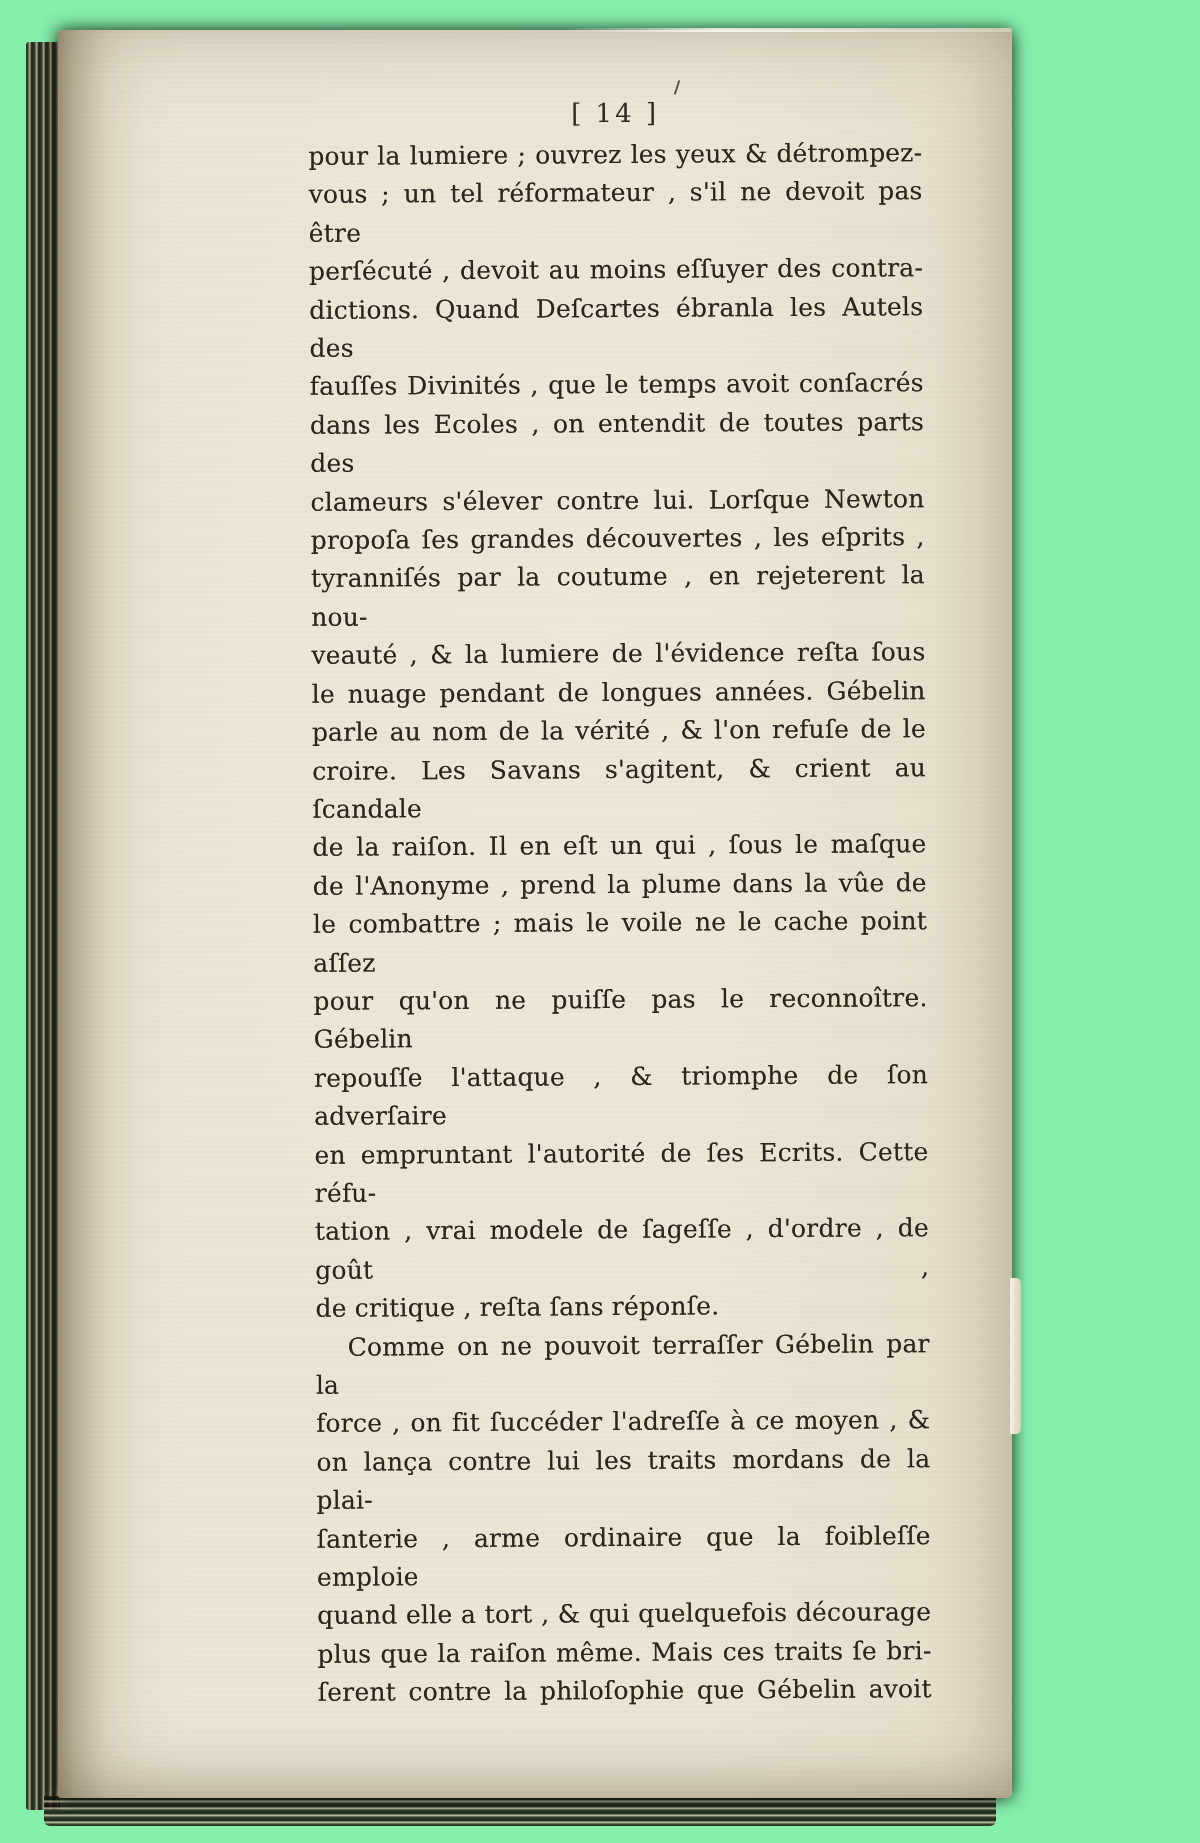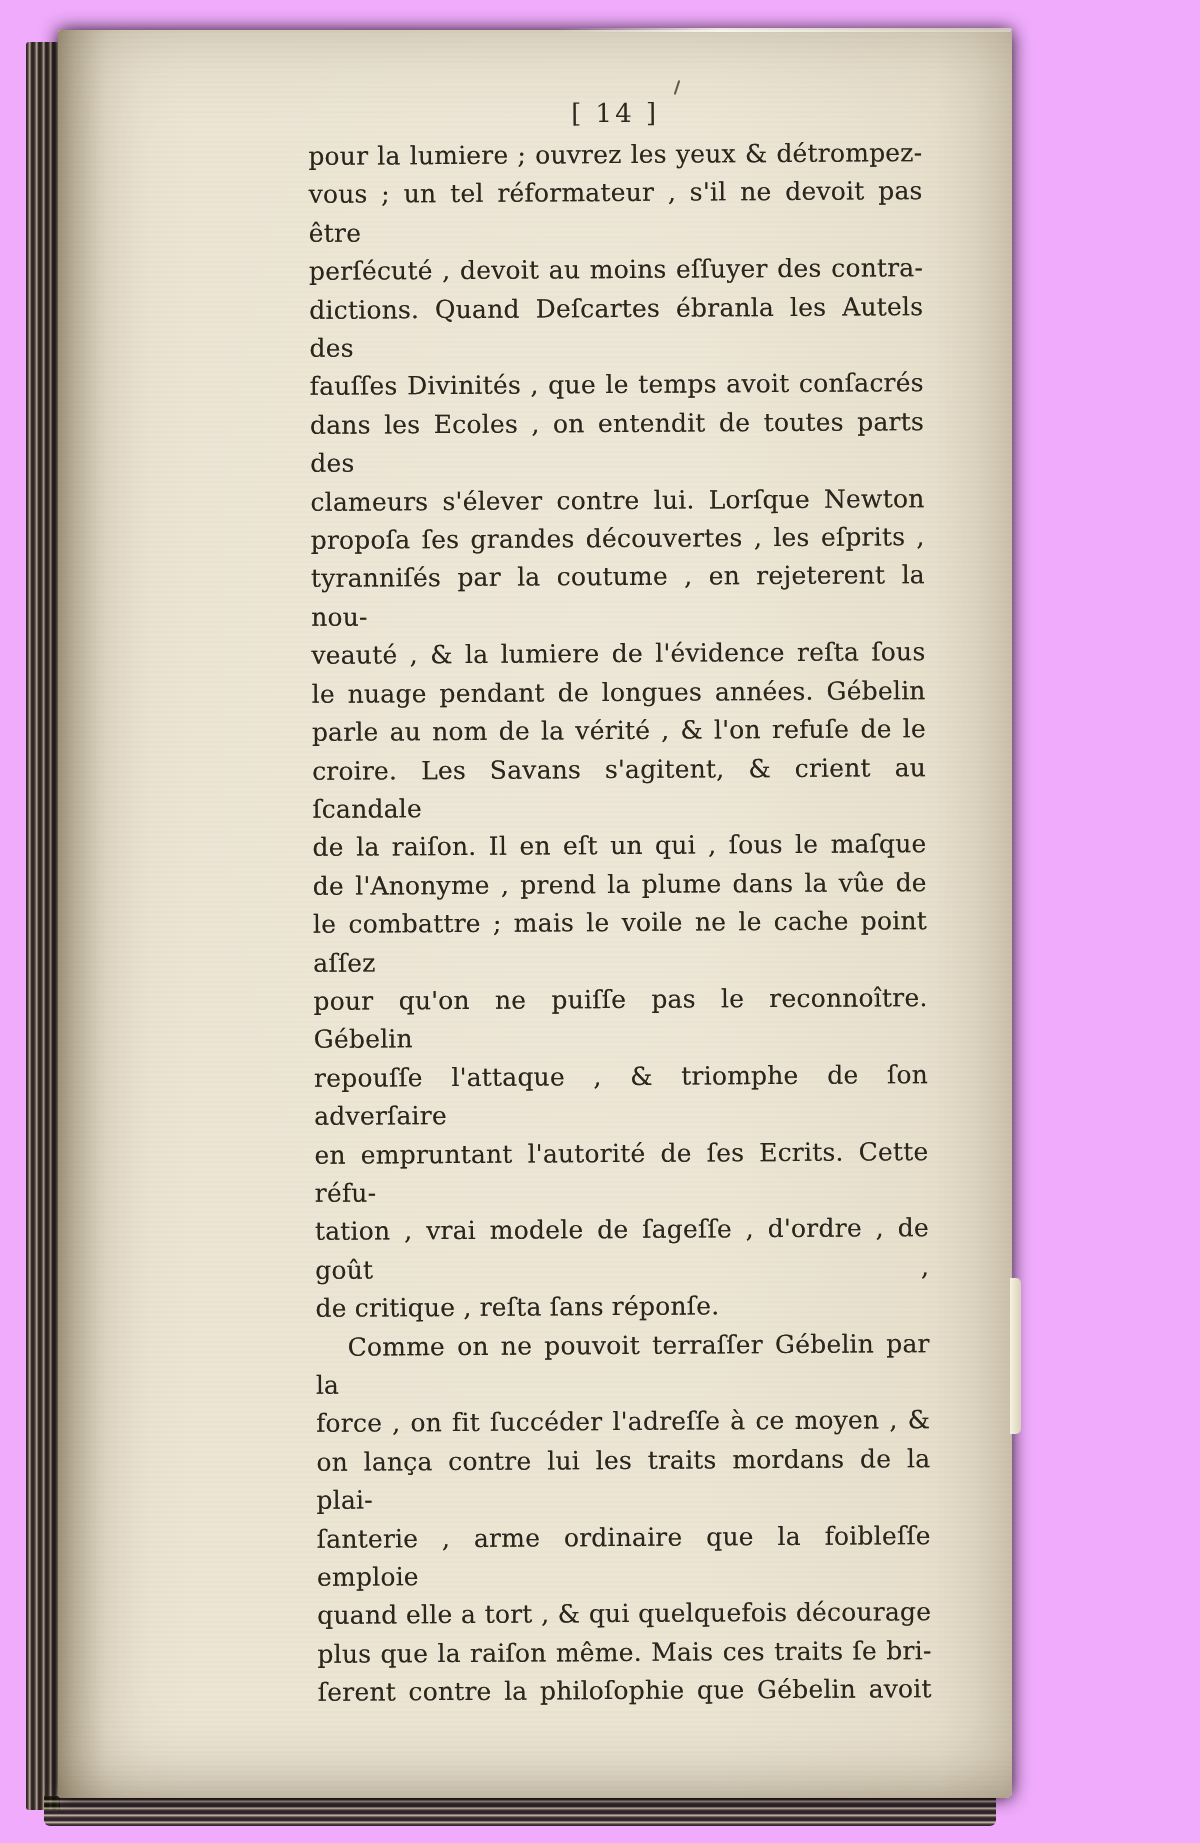--- a/index.html
+++ b/index.html
@@ -5,21 +5,21 @@
   html, body {
     margin: 0;
     padding: 0;
     background: #050505;
     font-family: "DejaVu Serif", "Liberation Serif", serif;
   }
   .photo {
     position: relative;
     width: 1200px;
     height: 1843px;
-    background: #f0abfc;
+    background: #86efac;
     overflow: hidden;
   }
   
   .stack-left {
     position: absolute;
     left: 26px;
     top: 42px;
     width: 34px;
     height: 1768px;
     background: repeating-linear-gradient(

